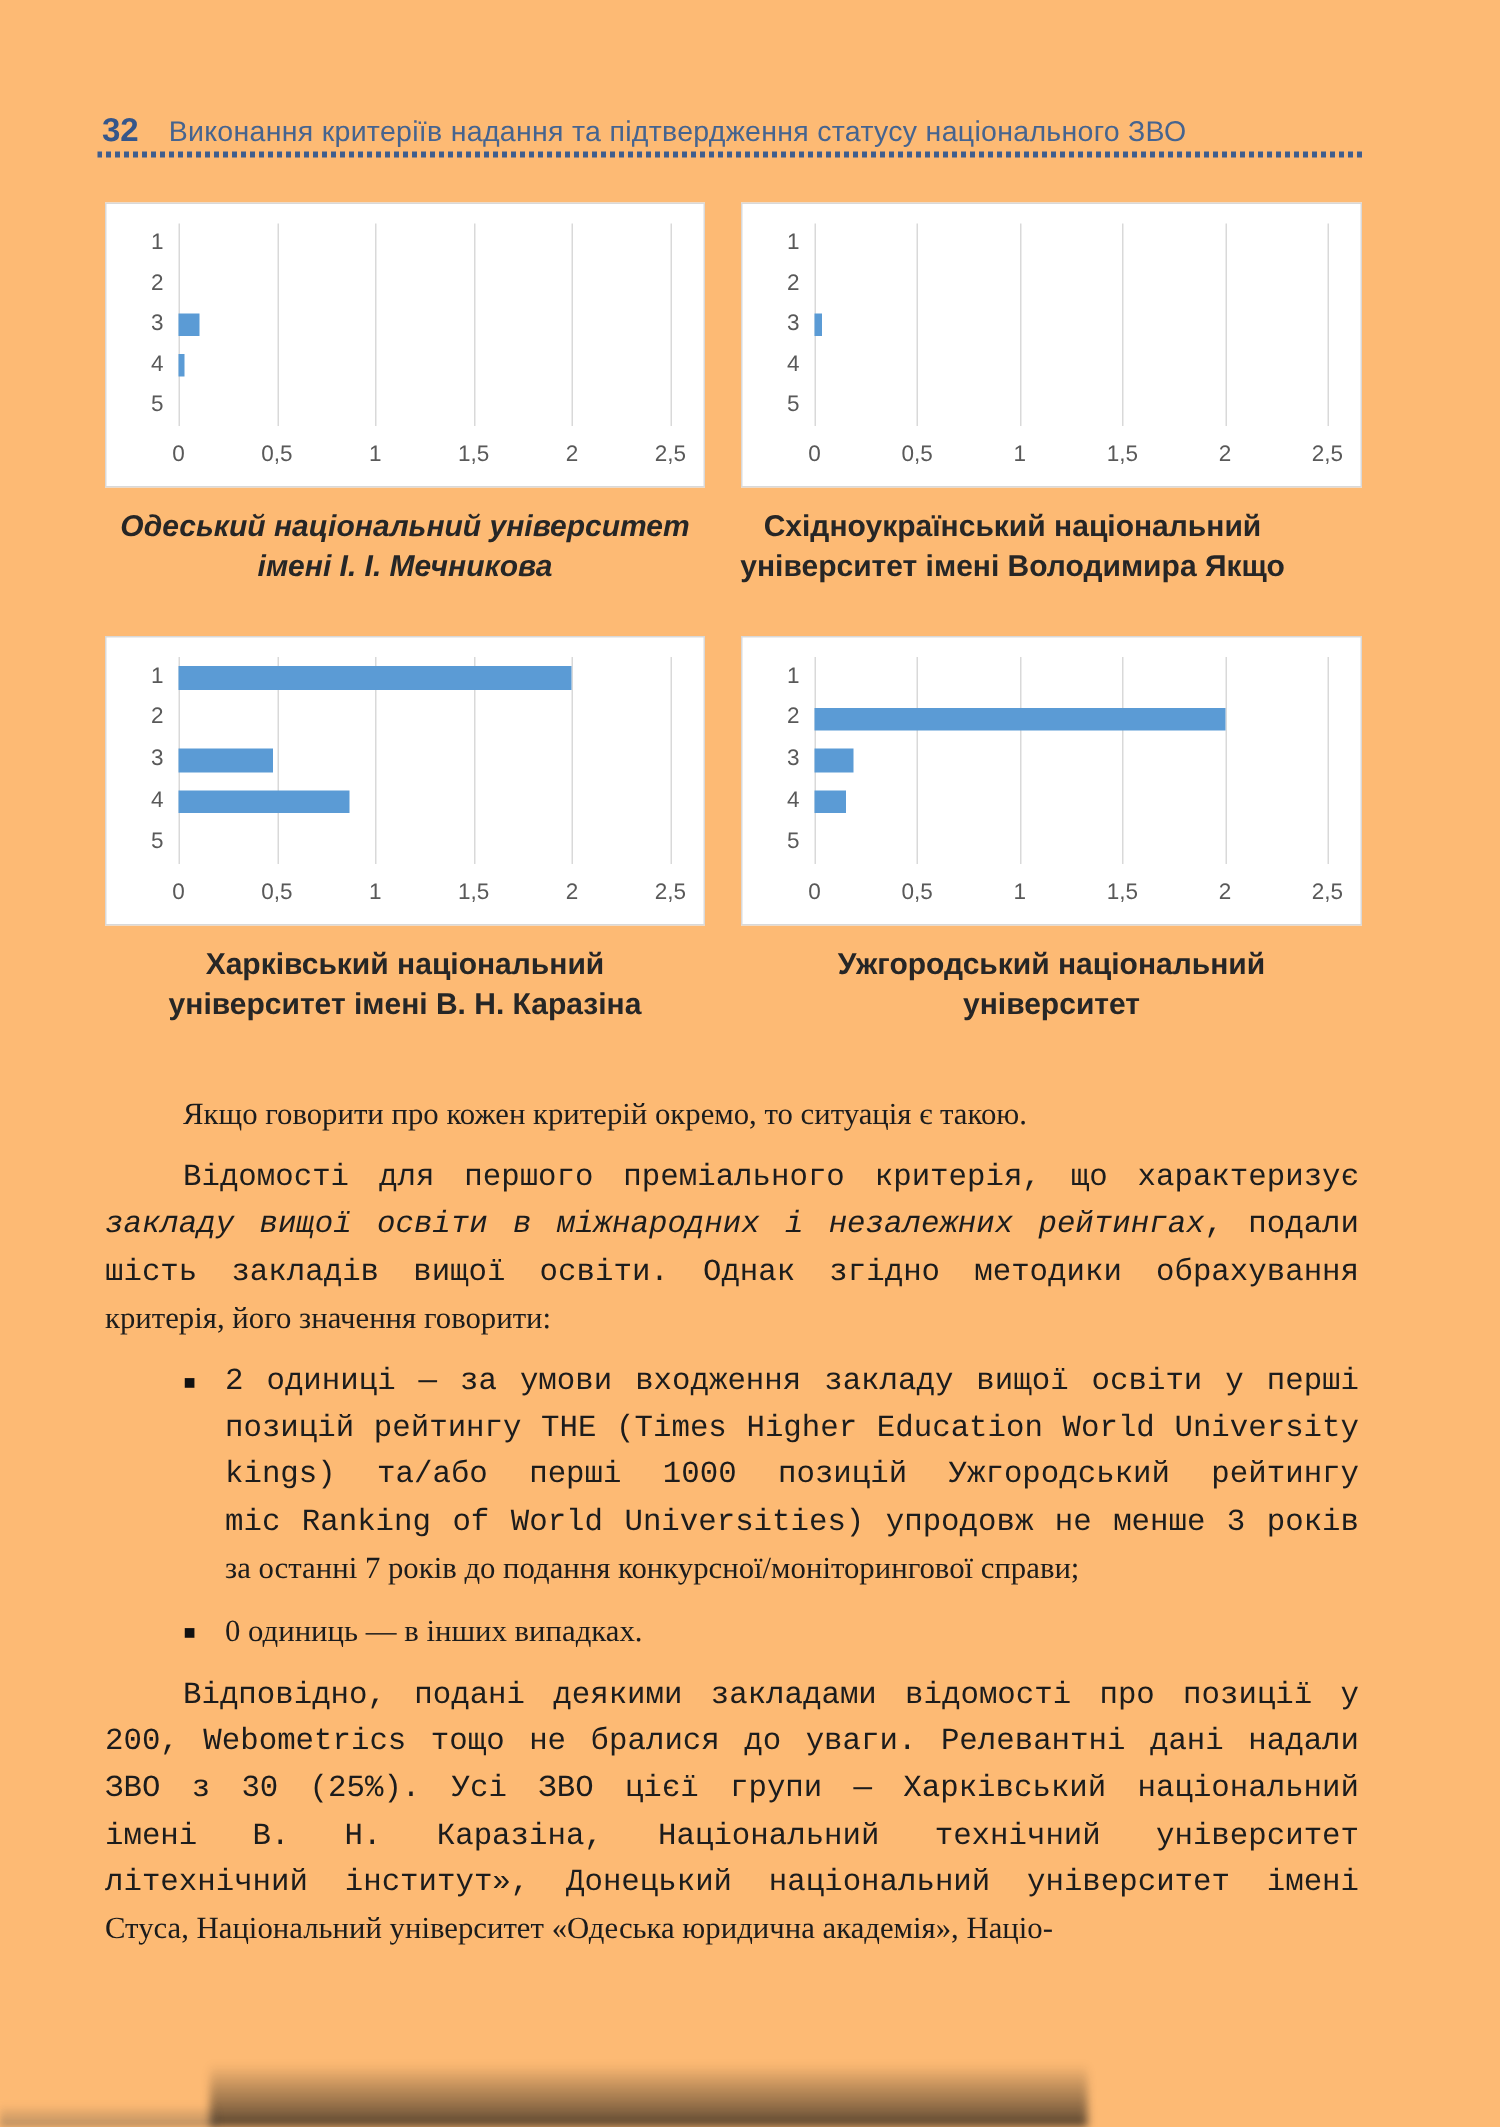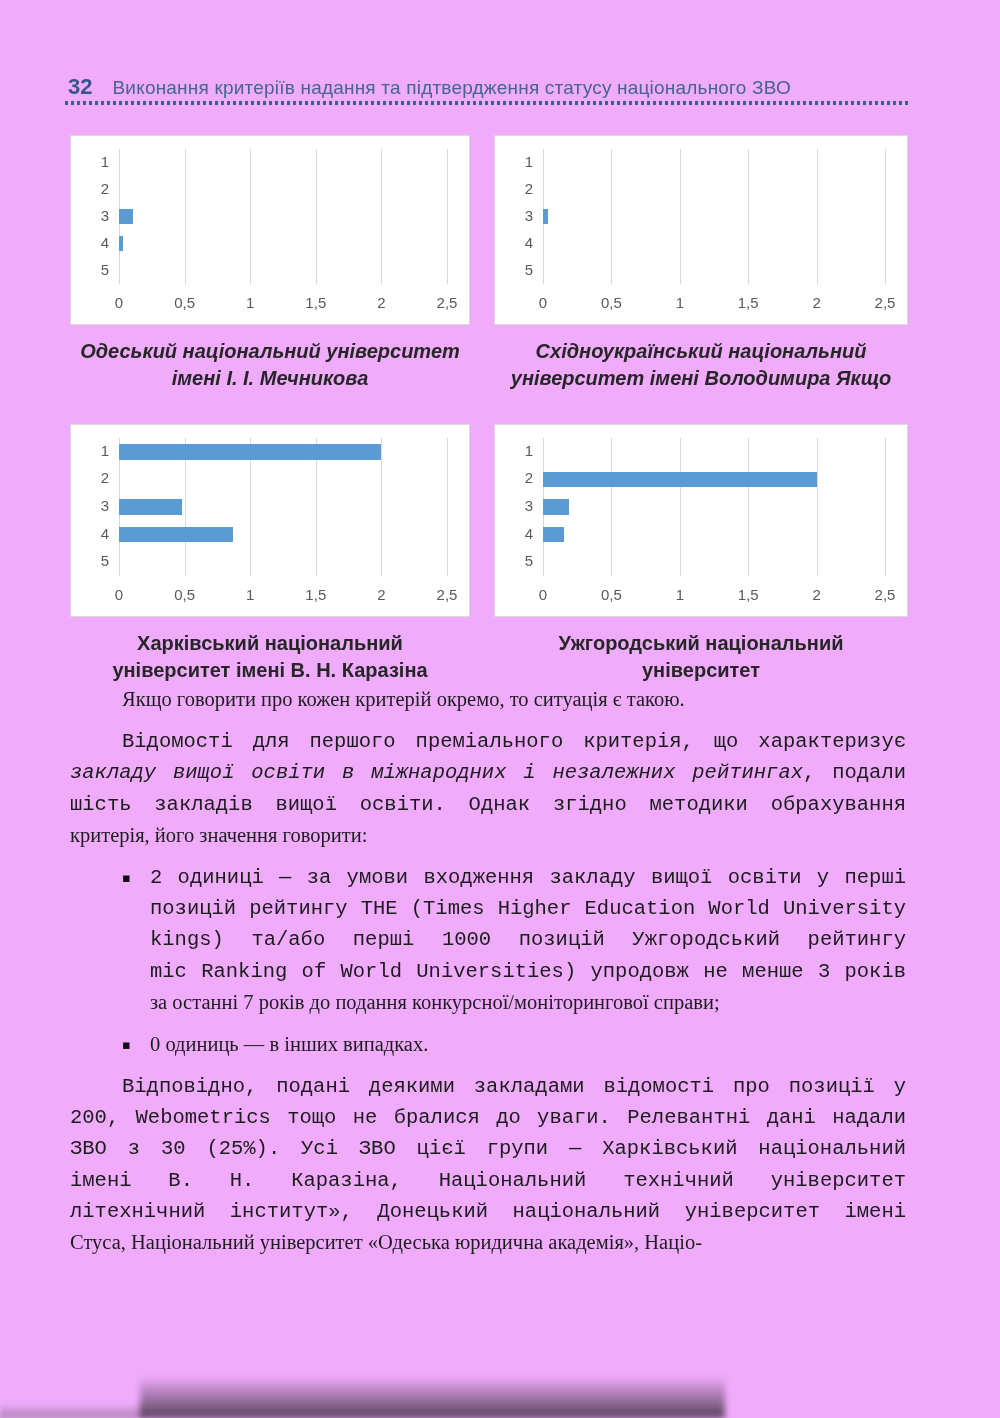--- a/index.html
+++ b/index.html
@@ -1,20 +1,20 @@
 <!DOCTYPE html>
 <html><head>
 <meta charset="utf-8">
 <style>
   html,body{margin:0;padding:0;}
   body{background:#e8e8e8;}
   .page{
     position:relative;
     width:1000px;height:1418px;
-    background:#f0abfc;
+    background:#fdba74;
     font-family:"Liberation Sans",sans-serif;
     overflow:hidden;
     margin:0 auto;
   }
   
   .hdr{position:absolute;left:68px;top:74px;width:840px;display:flex;align-items:baseline;}
   .hdr-num{font-weight:bold;font-size:22px;color:#35568a;}
   .hdr-title{font-size:19px;color:#46648f;margin-left:20px;letter-spacing:.2px;}
   .dotted-rule{position:absolute;left:65px;top:101px;width:843px;height:4px;
     background:repeating-linear-gradient(90deg,#3f5e8e 0 3px,transparent 3px 6px);}
@@ -23,21 +23,21 @@
   .plot{position:absolute;left:48px;right:22px;top:13px;bottom:40px;}
   .gridline{position:absolute;top:0;bottom:0;width:1px;background:#d9d9d9;}
   .cat-col{position:absolute;left:0;top:13px;bottom:40px;width:44px;}
   .cat-label{position:absolute;left:0;width:38px;text-align:right;font-size:15px;color:#595959;}
   .bar{position:absolute;left:0;background:#5B9BD5;}
   .xticks{position:absolute;left:48px;right:22px;bottom:10px;height:20px;}
   .xtick{position:absolute;transform:translateX(-50%);font-size:15px;color:#595959;}
   .caption{position:absolute;text-align:center;font-weight:bold;font-size:20px;
     line-height:27px;color:#262626;}
   
-  .body-text{position:absolute;left:70px;top:684px;width:836px;
+  .body-text{position:absolute;left:70px;top:728px;width:836px;
     font-family:"Liberation Serif","DejaVu Serif",serif;
     font-size:20.5px;color:#1c1c1c;}
   .para{position:relative;}
   .para + .para{margin-top:11px;}
   .tline{height:31.2px;line-height:31.2px;text-align:left;overflow:hidden;white-space:nowrap;}
   .tline.just{text-align:justify;white-space:normal;font-family:Liberation Mono, monospace;}
   .tline.just::after{content:"";display:inline-block;width:100%;}
   .para.indent .tline:first-child{text-indent:52px;}
   .para.bullet{padding-left:80px;}
   .bullet-marker{position:absolute;left:52px;top:0;height:31.2px;line-height:31.2px;
@@ -110,21 +110,21 @@
         <span class="xtick" style="left: 40%;">1</span>
         <span class="xtick" style="left: 60%;">1,5</span>
         <span class="xtick" style="left: 80%;">2</span>
         <span class="xtick" style="left: 100%;">2,5</span>
       </div>
     </figure>
   <div class="caption" style="left:70px;top:338px;width:400px;font-style:italic;">
       <div>Одеський національний університет</div>
       <div>імені І. І. Мечникова</div>
     </div>
-  <div class="caption" style="left:494px;top:338px;width:414px;font-style:italic;">
+  <div class="caption" style="left:468px;top:338px;width:414px;">
       <div>Східноукраїнський національний</div>
       <div>університет імені Володимира Якщо</div>
     </div>
 
   <figure class="chart" style="left:70px;top:424px;width:400px;height:193px;">
       <div class="plot">
         <div class="gridline" style="left: 0%;"></div>
         <div class="gridline" style="left: 20%;"></div>
         <div class="gridline" style="left: 40%;"></div>
         <div class="gridline" style="left: 60%;"></div>

